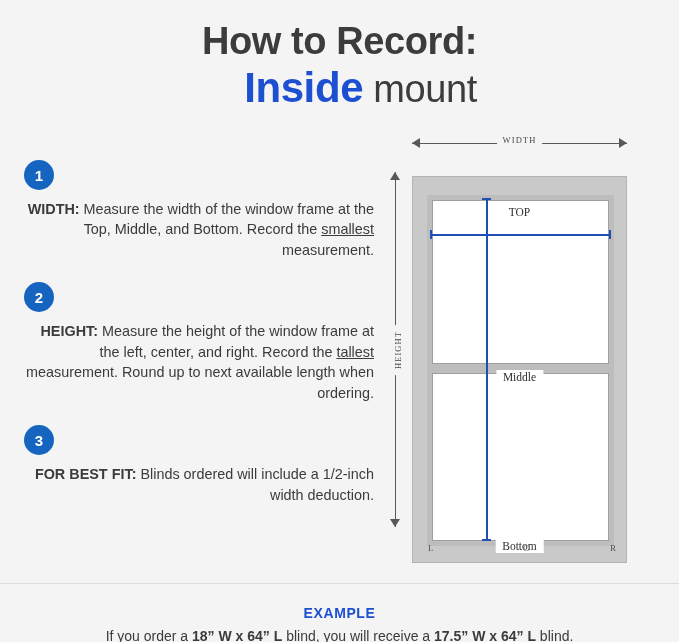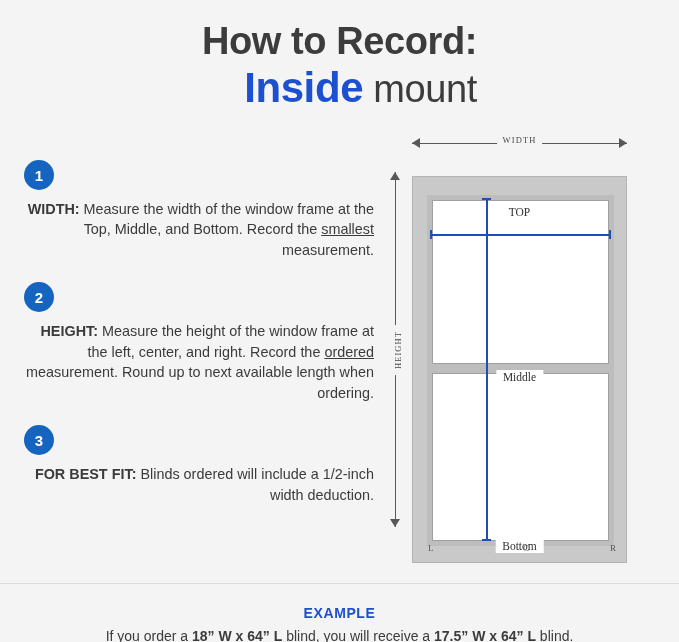--- a/index.html
+++ b/index.html
@@ -310,21 +310,21 @@
 
   <div class="steps">
 
     <div class="step">
       <div class="badge">1</div>
       <div class="step-text"><b>WIDTH:</b><span> Measure the width of the window frame at the Top, Middle, and Bottom. Record the </span><u>smallest</u><span> measurement.</span></div>
     </div>
 
     <div class="step">
       <div class="badge">2</div>
-      <div class="step-text"><b>HEIGHT:</b><span> Measure the height of the window frame at the left, center, and right. Record the </span><u>ordered</u><span> measurement. Round up to next available length when ordering.</span></div>
+      <div class="step-text"><b>HEIGHT:</b><span> Measure the height of the window frame at the left, center, and right. Record the </span><u>tallest</u><span> measurement. Round up to next available length when ordering.</span></div>
     </div>
 
     <div class="step">
       <div class="badge">3</div>
       <div class="step-text"><b>FOR BEST FIT:</b><span> Blinds ordered will include a 1/2-inch width deduction.</span></div>
     </div>
 
   </div>
 
   <div class="diagram">

